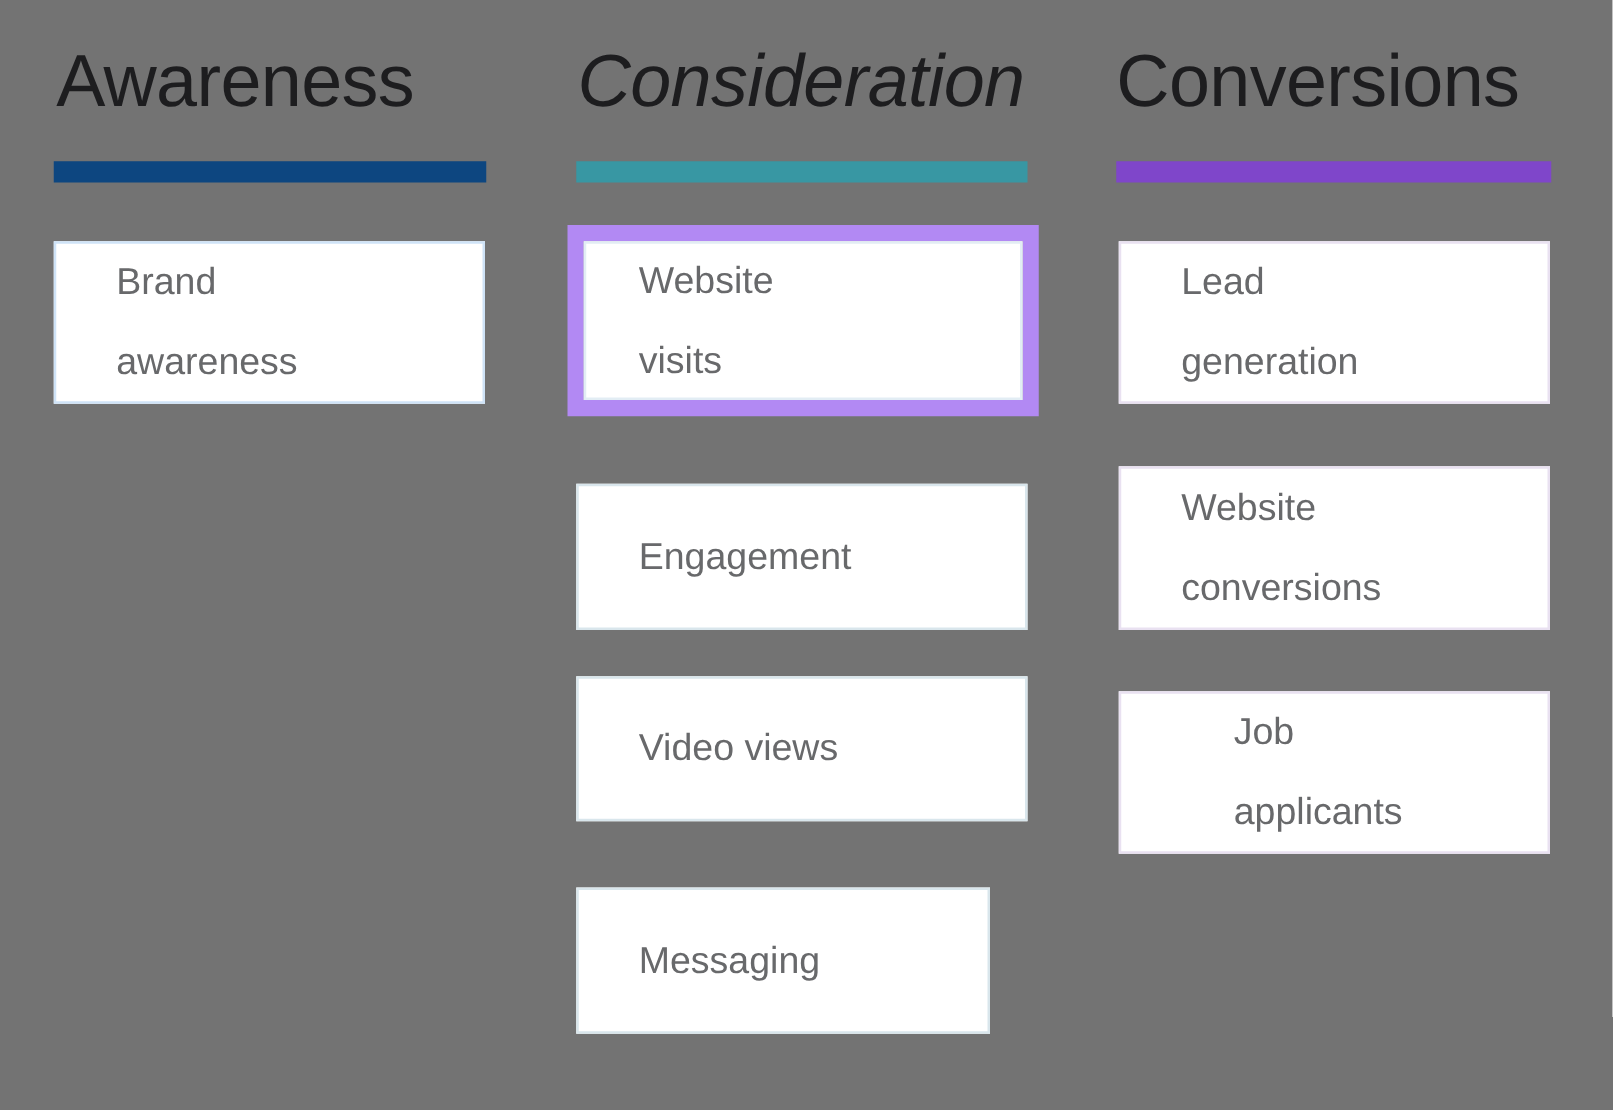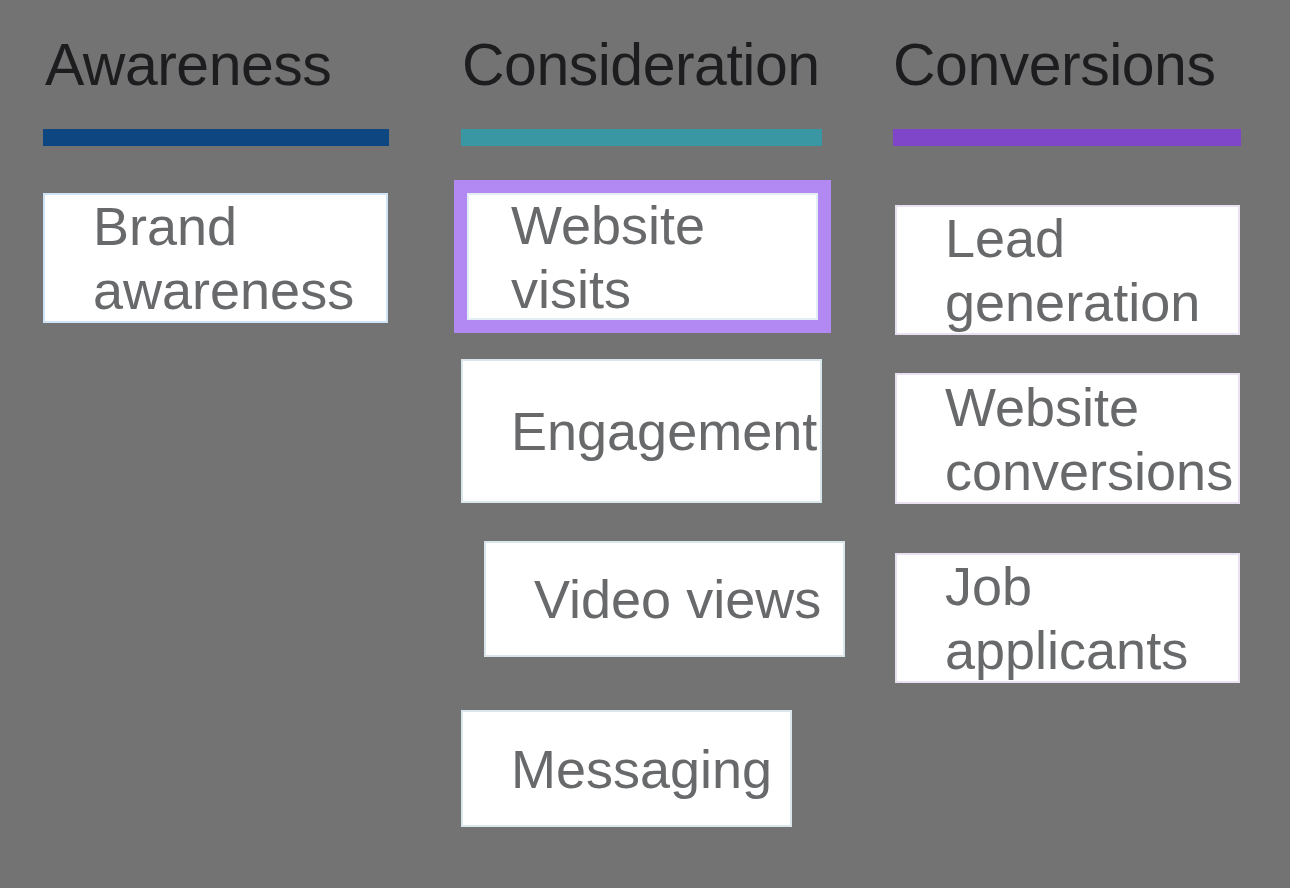--- a/index.html
+++ b/index.html
@@ -36,21 +36,21 @@
     box-sizing: border-box;
     background: #ffffff;
     border: 2px solid #d9e6ec;
     display: flex;
     align-items: center;
     cursor: pointer;
   }
   .card-label {
     display: block;
     padding-left: 48px;
-    font-size: 54px;
+    font-size: 30px;
     line-height: 64px;
     color: #68696b;
     white-space: pre-line;
   }
   .card.selected {
     border-width: 13px;
     border-style: solid;
     padding: 0;
   }
   .card.selected .card-inner {
@@ -72,53 +72,53 @@
 <div class="canvas">
 
   <h2 class="col-title" style="left:45px;">Awareness</h2>
   <div class="col-bar" style="left: 43px; width: 346px; background-color: rgb(13, 70, 128);"></div>
 
   <div class="card" style="left: 43px; top: 193px; width: 345px; height: 130px; border-color: rgb(207, 227, 247);">
     <span class="card-label">Brand
 awareness</span>
   </div>
 
-  <h2 class="col-title" style="left:462px;">Consideration</h2>
+  <h2 class="col-title" style="left:462px;font-style:italic;">Consideration</h2>
   <div class="col-bar" style="left: 461px; width: 361px; background-color: rgb(56, 151, 163);"></div>
 
   <div class="card selected" style="left: 454px; top: 180px; width: 377px; height: 153px; border-color: rgb(178, 137, 243);">
     <div class="card-inner">
       <span class="card-label">Website
 visits</span>
     </div>
   </div>
 
-  <div class="card" style="left: 461px; top: 359px; width: 361px; height: 144px; border-color: rgb(217, 230, 236);">
+  <div class="card" style="left: 461px; top: 387px; width: 361px; height: 117px; border-color: rgb(217, 230, 236);">
     <span class="card-label">Engagement</span>
   </div>
 
-  <div class="card" style="left: 484px; top: 541px; width: 361px; height: 116px; border-color: rgb(217, 230, 236);">
+  <div class="card" style="left: 461px; top: 541px; width: 361px; height: 116px; border-color: rgb(217, 230, 236);">
     <span class="card-label">Video views</span>
   </div>
 
   <div class="card" style="left: 461px; top: 710px; width: 331px; height: 117px; border-color: rgb(217, 230, 236);">
     <span class="card-label">Messaging</span>
   </div>
 
   <h2 class="col-title" style="left:893px;">Conversions</h2>
   <div class="col-bar" style="left: 893px; width: 348px; background-color: rgb(127, 70, 202);"></div>
 
-  <div class="card" style="left: 895px; top: 193px; width: 345px; height: 130px; border-color: rgb(233, 225, 241); margin-top: 12px;">
+  <div class="card" style="left: 895px; top: 193px; width: 345px; height: 130px; border-color: rgb(233, 225, 241);">
     <span class="card-label">Lead
 generation</span>
   </div>
 
   <div class="card" style="left: 895px; top: 373px; width: 345px; height: 131px; border-color: rgb(233, 225, 241);">
     <span class="card-label">Website
 conversions</span>
   </div>
 
-  <div class="card" style="left: 895px; top: 553px; width: 345px; height: 130px; border-color: rgb(233, 225, 241);">
+  <div class="card" style="left: 895px; top: 553px; width: 345px; height: 130px; border-color: rgb(233, 225, 241); padding-left: 42px;">
     <span class="card-label">Job
 applicants</span>
   </div>
 
 </div>
 
 </body></html>

